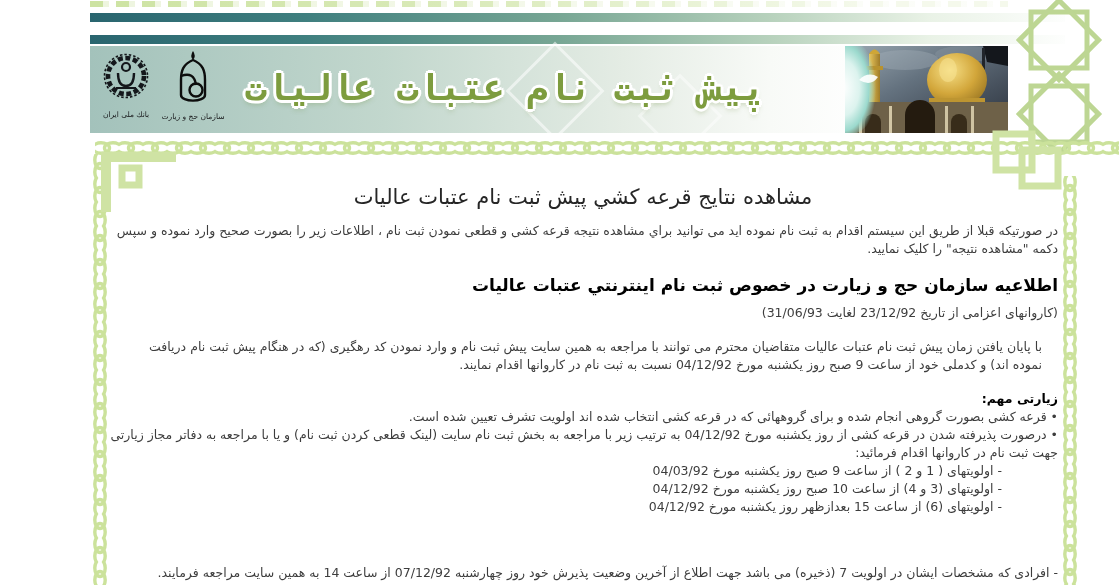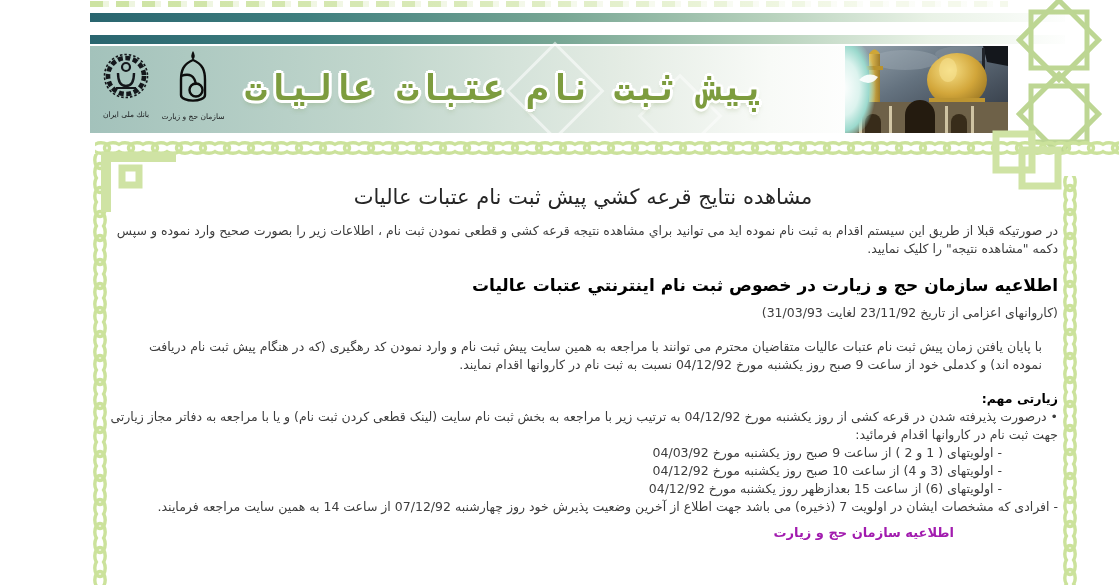--- a/index.html
+++ b/index.html
@@ -49,21 +49,21 @@
   .page-title{margin:0 0 12px;text-align:center;font-size:21px;line-height:26px;
     font-weight:normal;color:#262626;}
   .intro{margin:0 0 16px;}
   .notice-title{margin:0 0 8px;font-size:17px;line-height:22px;font-weight:bold;color:#000;
     font-family:"DejaVu Serif","DejaVu Sans",serif;}
   .dates{margin:0;}
   .notice-body{margin:16px;}
   .reminders-title{margin:0;font-weight:bold;color:#000;}
   .bullet{margin:0;}
   .priority{padding-right:56px;line-height:18px;}
-  .reserve{line-height:18px;}
+  .reserve{line-height:18px;margin-top:48px;}
   .more-info{font-weight:bold;color:#000;}
   .link-row{margin-top:8px;padding-right:104px;}
   .announcement-link{color:#a21caf;font-weight:bold;font-size:13px;text-decoration:none;cursor:pointer;}
 </style>
 </head>
 <body>
 
 <div class="page">
 
   <svg width="0" height="0" style="position:absolute">
@@ -185,26 +185,27 @@
     <rect x="36" y="24" width="36" height="36" fill="none" stroke="#cfe3a4" stroke-width="7"></rect>
   </svg>
 
   <div class="content">
     <h1 class="page-title">مشاهده نتايج قرعه کشي پيش ثبت نام عتبات عاليات</h1>
 
     <p class="intro">در صورتيکه قبلا از طريق اين سيستم اقدام به ثبت نام نموده ايد می توانيد براي مشاهده نتيجه قرعه کشی و قطعی نمودن ثبت نام ، اطلاعات زير را بصورت صحيح وارد نموده و سپس دکمه "مشاهده نتيجه" را کليک نماييد.</p>
 
     <h2 class="notice-title">اطلاعيه سازمان حج و زيارت در خصوص ثبت نام اينترنتي عتبات عاليات</h2>
 
-    <p class="dates">(کاروانهای اعزامی از تاريخ 23/11/92 لغايت 31/03/93)</p>
+    <p class="dates">(کاروانهای اعزامی از تاريخ 23/12/92 لغايت 31/06/93)</p>
 
     <p class="notice-body">با پايان يافتن زمان پيش ثبت نام عتبات عاليات متقاضيان محترم می توانند با مراجعه به همين سايت پيش ثبت نام و وارد نمودن کد رهگيری (که در هنگام پيش ثبت نام دريافت نموده اند) و کدملی خود از ساعت 9 صبح روز يکشنبه مورخ 04/12/92 نسبت به ثبت نام در کاروانها اقدام نمايند.</p>
 
     <p class="reminders-title">زيارتی مهم:</p>
 
+    <p class="bullet">• قرعه کشی بصورت گروهی انجام شده و برای گروههائی که در قرعه کشی انتخاب شده اند اولويت تشرف تعيين شده است.</p>
     <p class="bullet">• درصورت پذيرفته شدن در قرعه کشی از روز يکشنبه مورخ 04/12/92 به ترتيب زير با مراجعه به بخش ثبت نام سايت (لينک قطعی کردن ثبت نام) و يا با مراجعه به دفاتر مجاز زيارتی جهت ثبت نام در کاروانها اقدام فرمائيد:</p>
 
     <div class="priority">- اولويتهای ( 1 و 2 ) از ساعت 9 صبح روز يکشنبه مورخ 04/03/92</div>
     <div class="priority">- اولويتهای (3 و 4) از ساعت 10 صبح روز يکشنبه مورخ 04/12/92</div>
     <div class="priority">- اولويتهای (6) از ساعت 15 بعدازظهر روز يکشنبه مورخ 04/12/92</div>
 
     <div class="reserve">- افرادی که مشخصات ايشان در اولويت 7 (ذخيره) می باشد جهت اطلاع از آخرين وضعيت پذيرش خود روز چهارشنبه 07/12/92 از ساعت 14 به همين سايت مراجعه فرمايند.</div>
 
 
     <div class="link-row">

